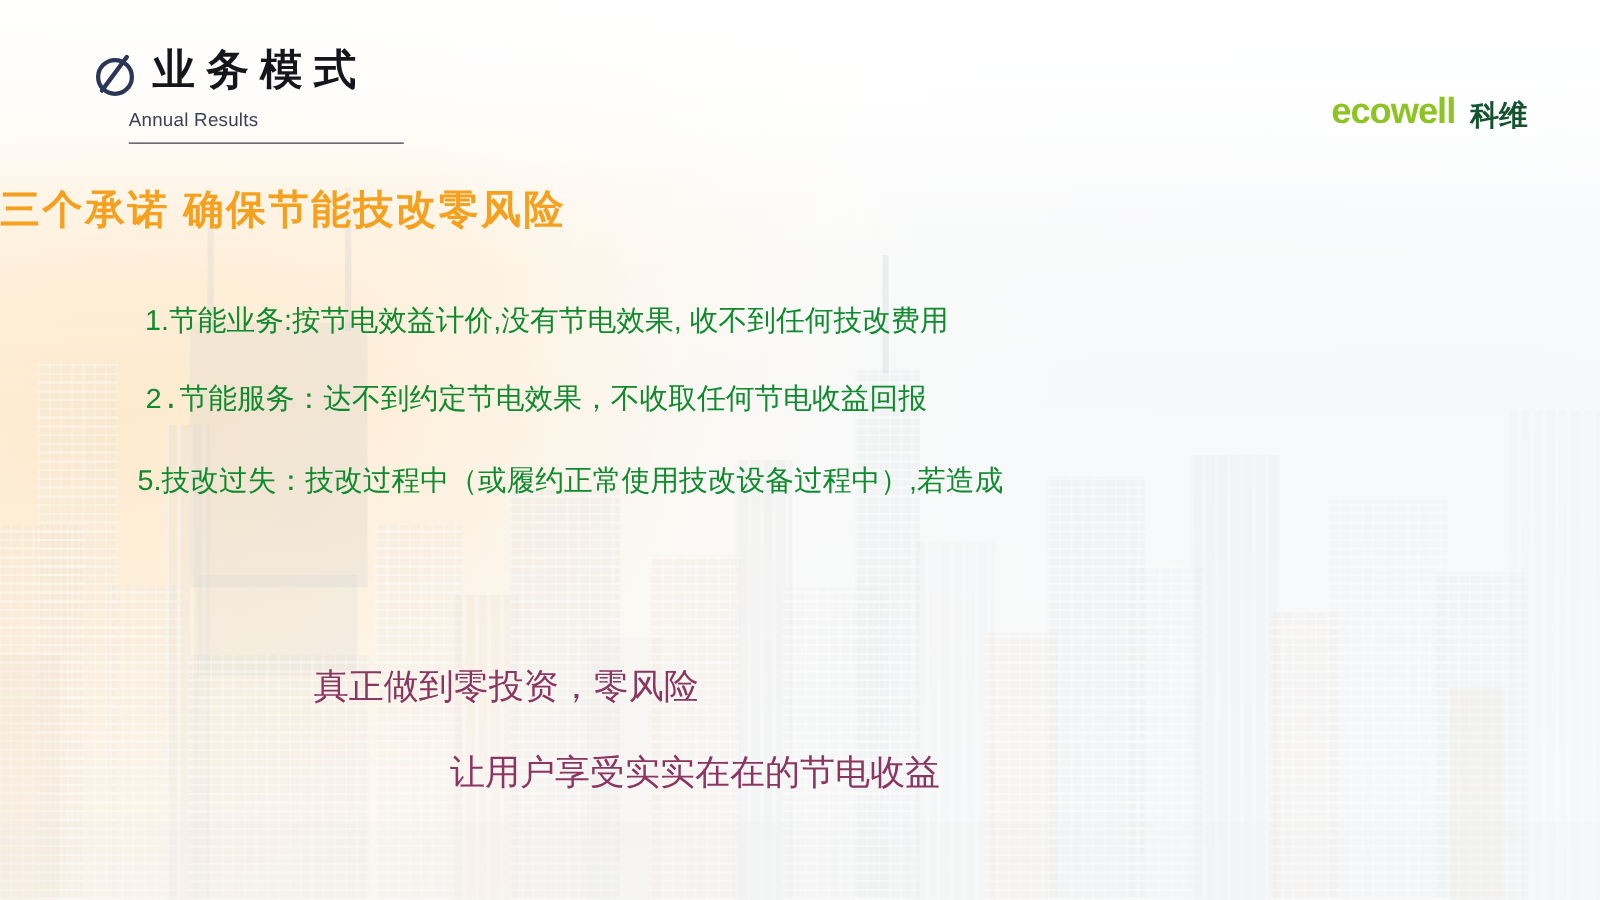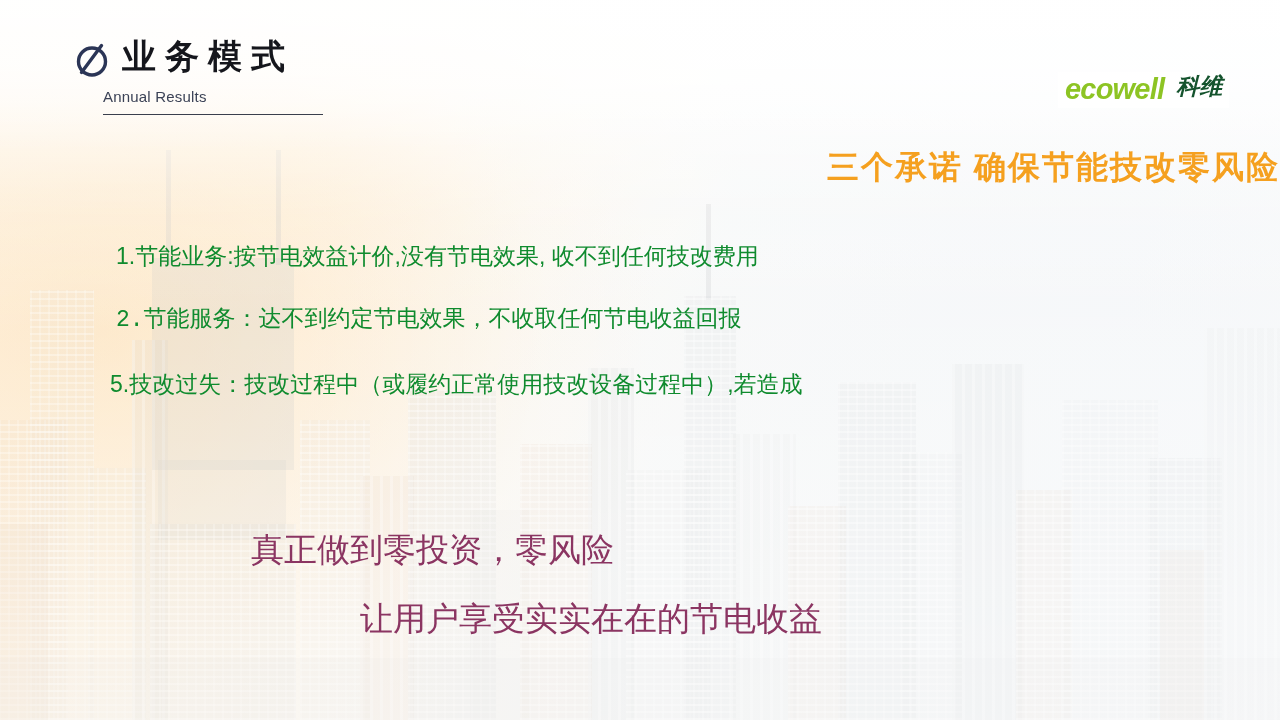--- a/index.html
+++ b/index.html
@@ -127,70 +127,68 @@
     background: #3a3f4c;
   }
 
   
   .logo-box {
     position: absolute;
     left: 1058px; top: 72px;
     background: rgba(255,255,255,0.93);
     padding: 3px 7px 4px 7px;
     display: flex;
-    align-items: flex-start;
+    align-items: flex-end;
     line-height: 1;
     white-space: nowrap;
-    font-style: italic;
   }
   .logo-en {
     font-size: 29px;
     font-weight: bold;
     color: #8dc424;
     letter-spacing: -0.8px;
   }
   .logo-cn {
     font-size: 23px;
     font-weight: bold;
     color: #14532d;
     margin-left: 12px;
     letter-spacing: 0px;
   }
 
   
   .headline {
     position: absolute;
     left: 0; right: 0; top: 146px;
-    text-align: right;
+    text-align: left;
     font-size: 32px;
     font-weight: bold;
     color: #f5a01f;
     letter-spacing: 2px;
     white-space: nowrap;
-    padding-left: 32px;
   }
 
   
   .green-line {
     position: absolute;
     font-size: 23px;
     color: #0f8b2e;
     white-space: nowrap;
     line-height: 30px;
   }
   .gl1 { left: 116px; top: 241px; }
   .gl2 { left: 116px; top: 305px; font-family: Liberation Mono, monospace; }
   .gl3 { left: 110px; top: 369px; }
   .gl4 { left: 208px; top: 434px; }
 
   
   .purple-line {
     position: absolute;
     font-family: "Liberation Serif", "DejaVu Serif", serif;
-    font-size: 33px;
+    font-size: 28px;
     color: #8b3562;
     white-space: nowrap;
     line-height: 40px;
   }
   .pl1 { left: 251px; top: 530px; }
   .pl2 { left: 360px; top: 599px; }
 </style>
 </head>
 <body>
 

